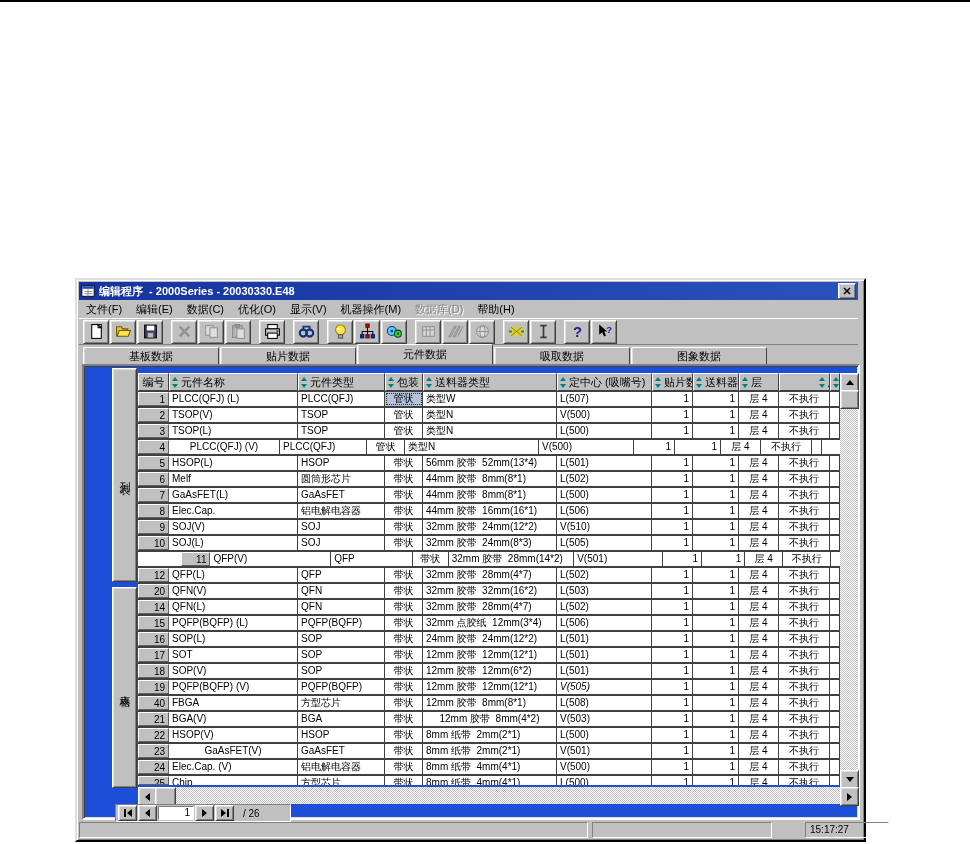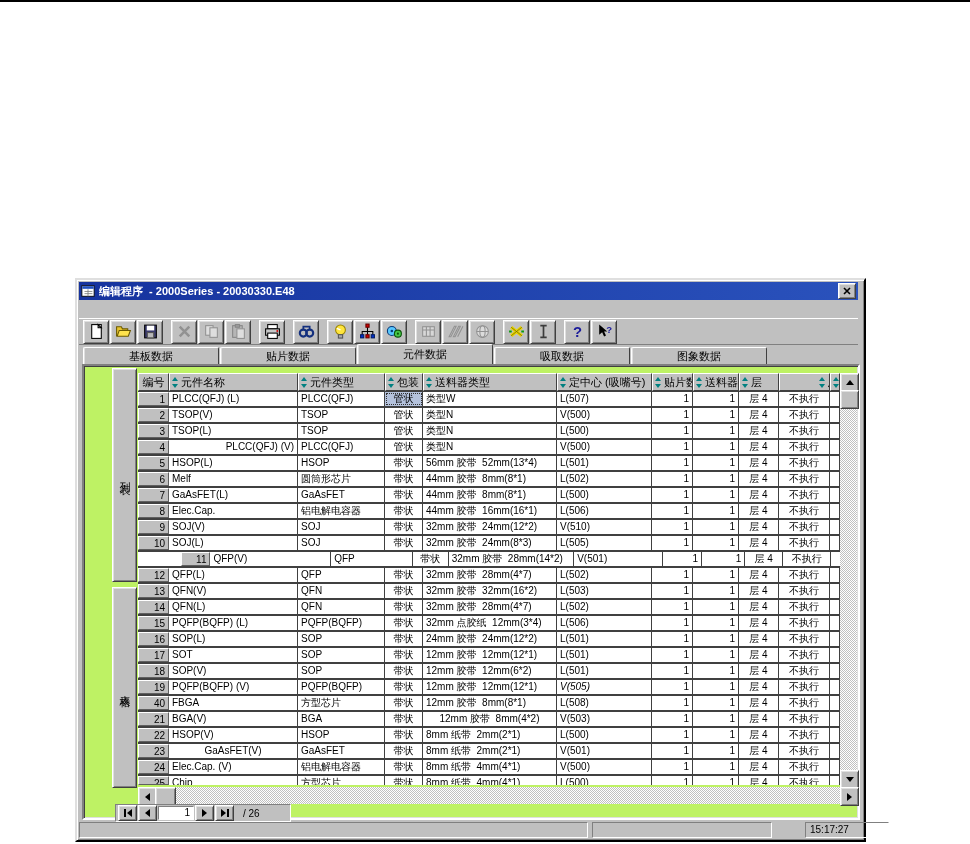--- a/index.html
+++ b/index.html
@@ -32,21 +32,21 @@
   .tb-btn.disabled svg{opacity:.85;}
   .tb-sep{width:7px;height:22px;}
   
   #tabbar{left:6px;top:65px;width:779px;height:19px;display:flex;align-items:flex-end;}
   .tab{width:134px;height:16px;background:#c0c0c0;border:1px solid;
        border-color:#fff #404040 #c0c0c0 #fff;border-bottom:none;
        border-radius:2px 2px 0 0;text-align:center;font-size:11px;line-height:16px;
        box-shadow:inset 1px 0 0 #dfdfdf;margin-right:1px;color:#000;white-space:nowrap;overflow:hidden;}
   .tab.active{height:19px;line-height:18px;z-index:3;position:relative;}
   
-  #frame{left:5px;top:84px;width:778px;height:456px;background:#bef264;
+  #frame{left:5px;top:84px;width:778px;height:456px;background:#1d4ed8;
          border:2px solid;border-color:#808080 #fff #fff #808080;
          box-shadow:inset 1px 1px 0 #404040, inset -1px -1px 0 #dfdfdf;box-sizing:border-box;}
   .vtab{left:28px;width:23px;writing-mode:vertical-rl;text-align:center;font-size:11px;
         letter-spacing:2px;color:#000;display:flex;align-items:center;justify-content:center;}
   
   #grid{left:54px;top:7px;width:703px;}
   #ghead{display:flex;height:18px;}
   .hcell{box-sizing:border-box;height:18px;background:#c0c0c0;border:1px solid;
          border-color:#fff #404040 #404040 #fff;display:flex;align-items:center;
          padding:0 2px;font-size:11px;overflow:hidden;white-space:pre;gap:2px;}
@@ -101,20 +101,30 @@
     <span id="title-text">编辑程序  - 2000Series - 20030330.E48</span>
     <span id="close-btn" class="bevel-out">
       <span style="display:flex;">
         <svg width="8" height="8" viewBox="0 0 8 8">
             <path d="M1 1 L7 7 M7 1 L1 7" stroke="#000" stroke-width="1.6"></path>
           </svg>
       </span>
     </span>
   </div>
 
+  <div id="menubar" class="abs">
+      <span class="menu-item">文件(F)</span>
+      <span class="menu-item">编辑(E)</span>
+      <span class="menu-item">数据(C)</span>
+      <span class="menu-item">优化(O)</span>
+      <span class="menu-item">显示(V)</span>
+      <span class="menu-item">机器操作(M)</span>
+      <span class="menu-item disabled">数据库(D)</span>
+      <span class="menu-item">帮助(H)</span>
+    </div>
   <div id="toolbar" class="abs">
       <span class="tb-btn bevel-out">
         <span style="display: flex;">
           <svg viewBox="0 0 16 16" width="17" height="17">
             <rect x="3.5" y="1.5" width="9" height="13" fill="#fff" stroke="#000"></rect>
             <path d="M9.5 1.5 L12.5 4.5 L9.5 4.5 Z" fill="#c0c0c0" stroke="#000"></path>
           </svg>
         </span>
       </span>
       <span class="tb-btn bevel-out">
@@ -332,21 +342,21 @@
             <div class="dcell" style="width: 134px; text-align: left;">类型N</div>
             <div class="dcell" style="width: 95px; text-align: left;">L(500)</div>
             <div class="dcell" style="width: 41px; text-align: right;">1</div>
             <div class="dcell" style="width: 46px; text-align: right;">1</div>
             <div class="dcell" style="width: 40px; text-align: center;">层 4</div>
             <div class="dcell" style="width: 51px; text-align: center;">不执行</div>
             <div class="dcell" style="width: 10px; text-align: left;"></div>
           </div>
           <div class="grow">
             <div class="rncell" style="width: 31px;">4</div>
-            <div class="dcell" style="width: 129px; text-align: right;">PLCC(QFJ) (V)</div>
+            <div class="dcell" style="width: 111px; text-align: center;">PLCC(QFJ) (V)</div>
             <div class="dcell" style="width: 87px; text-align: left;">PLCC(QFJ)</div>
             <div class="dcell" style="width: 38px; text-align: center;">管状</div>
             <div class="dcell" style="width: 134px; text-align: left;">类型N</div>
             <div class="dcell" style="width: 95px; text-align: left;">V(500)</div>
             <div class="dcell" style="width: 41px; text-align: right;">1</div>
             <div class="dcell" style="width: 46px; text-align: right;">1</div>
             <div class="dcell" style="width: 40px; text-align: center;">层 4</div>
             <div class="dcell" style="width: 51px; text-align: center;">不执行</div>
             <div class="dcell" style="width: 10px; text-align: left;"></div>
           </div>
@@ -448,21 +458,21 @@
             <div class="dcell" style="width: 38px; text-align: center;">带状</div>
             <div class="dcell" style="width: 134px; text-align: left;">32mm 胶带  28mm(4*7)</div>
             <div class="dcell" style="width: 95px; text-align: left;">L(502)</div>
             <div class="dcell" style="width: 41px; text-align: right;">1</div>
             <div class="dcell" style="width: 46px; text-align: right;">1</div>
             <div class="dcell" style="width: 40px; text-align: center;">层 4</div>
             <div class="dcell" style="width: 51px; text-align: center;">不执行</div>
             <div class="dcell" style="width: 10px; text-align: left;"></div>
           </div>
           <div class="grow">
-            <div class="rncell" style="width: 31px;">13</div>
+            <div class="rncell" style="width: 31px;">20</div>
             <div class="dcell" style="width: 129px; text-align: left;">QFN(V)</div>
             <div class="dcell" style="width: 87px; text-align: left;">QFN</div>
             <div class="dcell" style="width: 38px; text-align: center;">带状</div>
             <div class="dcell" style="width: 134px; text-align: left;">32mm 胶带  32mm(16*2)</div>
             <div class="dcell" style="width: 95px; text-align: left;">L(503)</div>
             <div class="dcell" style="width: 41px; text-align: right;">1</div>
             <div class="dcell" style="width: 46px; text-align: right;">1</div>
             <div class="dcell" style="width: 40px; text-align: center;">层 4</div>
             <div class="dcell" style="width: 51px; text-align: center;">不执行</div>
             <div class="dcell" style="width: 10px; text-align: left;"></div>

